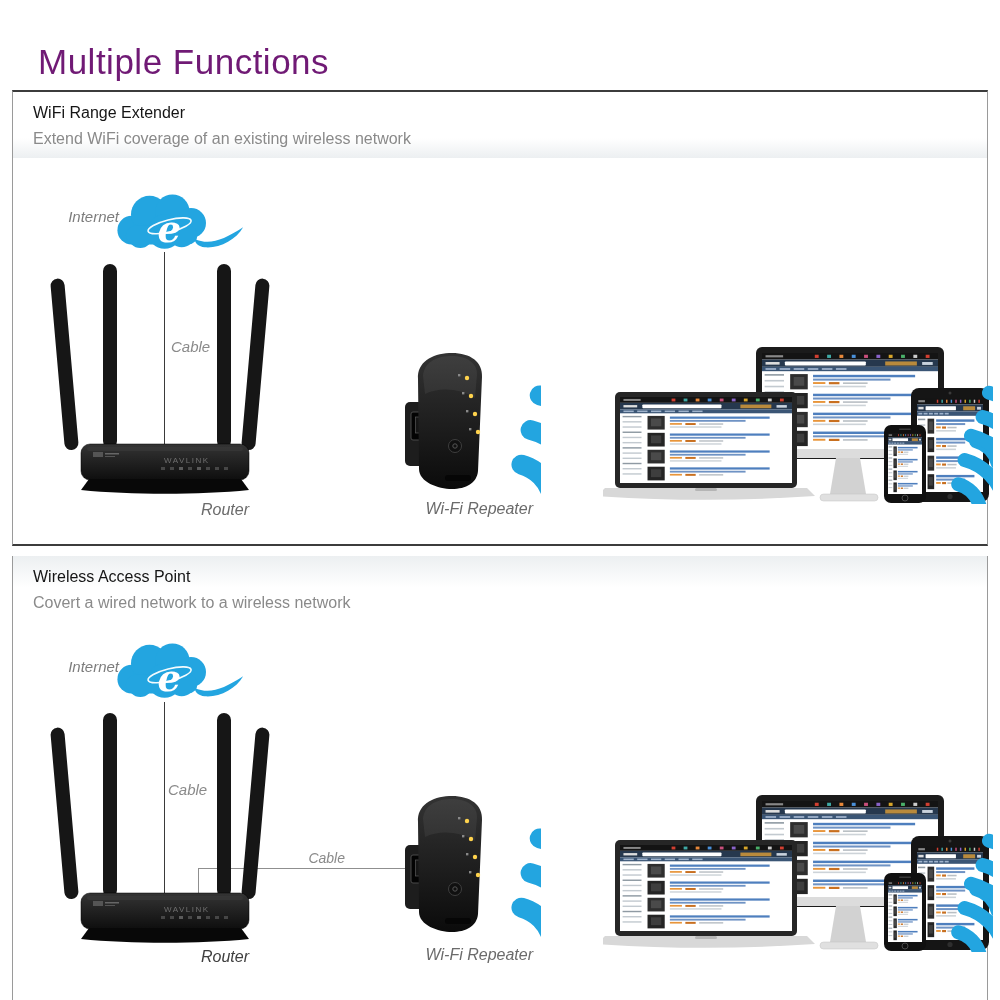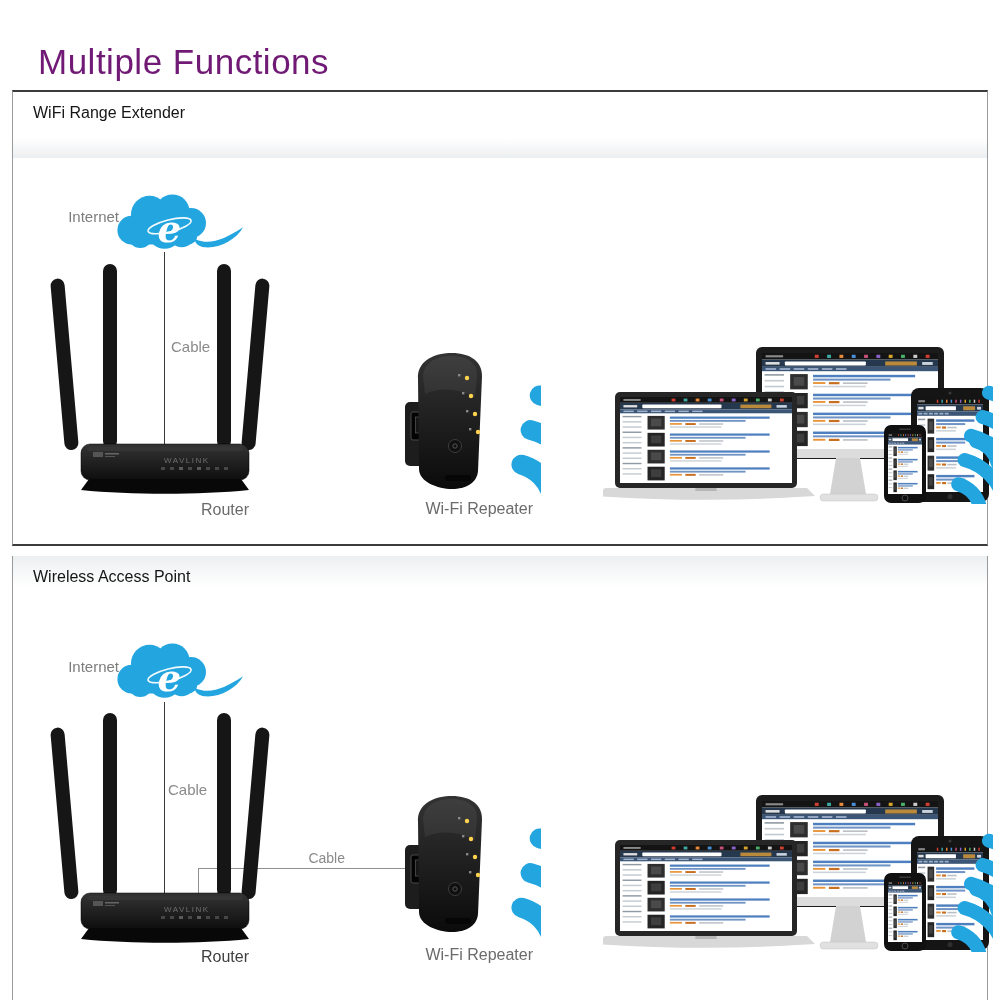--- a/index.html
+++ b/index.html
@@ -7,21 +7,21 @@
   .page-title{position:absolute;left:38px;top:10px;font-size:35px;color:#701a75;letter-spacing:.5px;margin-top:32px;}
   .panel{position:absolute;left:12px;width:976px;background:#fff;box-sizing:border-box;
          border-left:1px solid #9a9a9a;border-right:1px solid #9a9a9a;}
   #panel-1{top:90px;height:456px;border-top:2px solid #3c3c3c;border-bottom:2px solid #3c3c3c;}
   #panel-2{top:556px;height:462px;border-bottom:3px solid #2e2e2e;}
   .panel-header{position:absolute;left:0;top:0;width:100%;height:66px;}
   #panel-1 .panel-header{background:linear-gradient(180deg,#ffffff 0%,#ffffff 70%,#eceff1 100%);}
   #panel-2 .panel-header{background:linear-gradient(180deg,#eceff1 0%,#ffffff 45%,#ffffff 100%);}
   .panel-title{position:absolute;left:20px;top:12px;font-size:16px;color:#151515;}
   .panel-subtitle{position:absolute;left:20px;top:38px;font-size:16px;color:#8a8a8a;}
-  .lbl{position:absolute;font-size:15px;color:#7d7d7d;white-space:nowrap;}
+  .lbl{position:absolute;font-size:15px;color:#7d7d7d;white-space:nowrap;font-style:italic;}
   .lbl.center{text-align:right;}
   .cable-v{position:absolute;width:1px;background:#3a3a3a;}
   .cable-h{position:absolute;height:1px;background:#8f8f8f;}
   .cable-elbow-v{position:absolute;width:1px;background:#8f8f8f;}
   .abs{position:absolute;}
   svg{display:block;}
 </style>
 </head>
 <body>
 
@@ -228,20 +228,21 @@
       <use href="#wifi-glyph" transform="translate(259,84) scale(0.68)"></use>
     </symbol>
   </defs>
 </svg>
 
 <div class="page-title">Multiple Functions</div>
 
 <section class="panel" id="panel-1">
   <div class="panel-header">
     <div class="panel-title">WiFi Range Extender</div>
+    <div class="panel-subtitle">Extend WiFi coverage of an existing wireless network</div>
   </div>
 
   <div class="lbl" style="left:28px;top:116px;width:78px;text-align:right">Internet</div>
   <svg class="abs" style="left:83px;top:95px" width="150" height="72" viewBox="0 0 210 100">
       <use href="#cloud-sym"></use>
     </svg>
 
   <div class="cable-v" style="left:151px;top:160px;height:193px"></div>
   <div class="lbl" style="left:158px;top:246px;color:#8a8a8a">Cable</div>
 
@@ -256,20 +257,21 @@
   <div class="lbl center" style="left:360px;top:408px;width:160px;font-size:16px;color:#6b6b6b">Wi-Fi Repeater</div>
 
   <svg class="abs" style="left:590px;top:232px" width="390" height="180" viewBox="0 0 390 180">
       <use href="#devices-sym"></use>
     </svg>
 </section>
 
 <section class="panel" id="panel-2">
   <div class="panel-header" style="height:70px">
     <div class="panel-title">Wireless Access Point</div>
+    <div class="panel-subtitle">Covert a wired network to a wireless network</div>
   </div>
 
   <div class="lbl" style="left:28px;top:102px;width:78px;text-align:right">Internet</div>
   <svg class="abs" style="left:83px;top:80px" width="150" height="72" viewBox="0 0 210 100">
       <use href="#cloud-sym"></use>
     </svg>
 
   <div class="cable-v" style="left:151px;top:146px;height:191px"></div>
   <div class="lbl" style="left:155px;top:225px;color:#8a8a8a">Cable</div>
 

